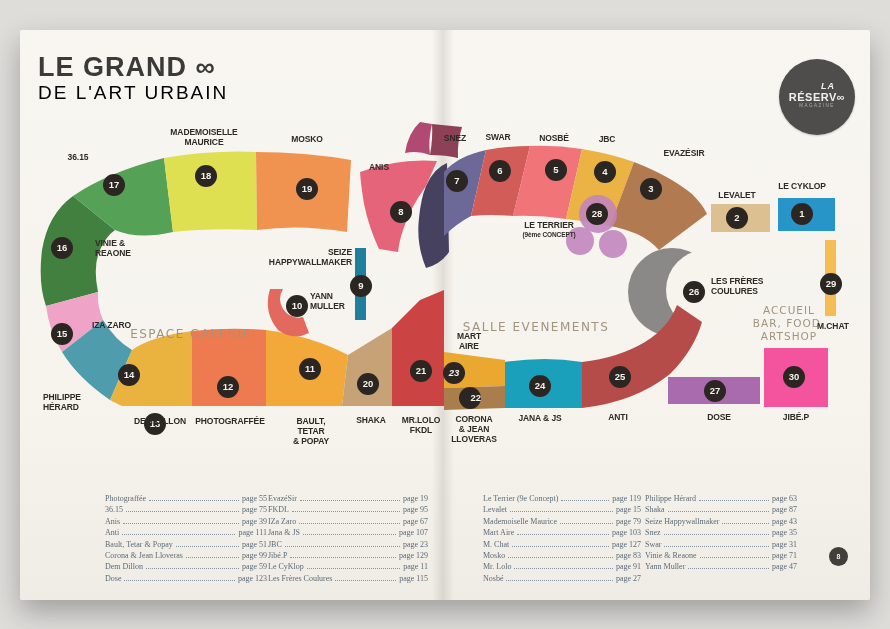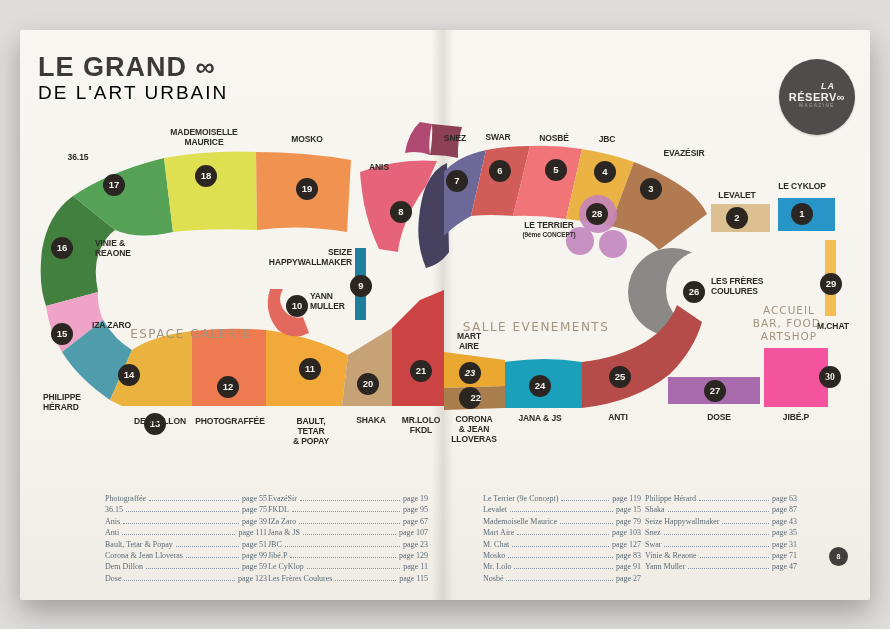--- a/index.html
+++ b/index.html
@@ -121,28 +121,28 @@
   <div class="badge" style="left:144px;top:377px;margin-top:36px;">13</div>
   <div class="badge" style="left:78px;top:364px;margin-left:40px;">14</div>
   <div class="badge" style="left:51px;top:323px;">15</div>
   <div class="badge" style="left:51px;top:237px;">16</div>
   <div class="badge" style="left:103px;top:174px;">17</div>
   <div class="badge" style="left:195px;top:165px;">18</div>
   <div class="badge" style="left:296px;top:178px;">19</div>
   <div class="badge" style="left:357px;top:373px;">20</div>
   <div class="badge" style="left:410px;top:360px;">21</div>
   <div class="badge" style="left:459px;top:387px;text-align:right;">22</div>
-  <div class="badge" style="left:459px;top:362px;font-style:italic;">23</div>
+  <div class="badge" style="left:443px;top:362px;font-style:italic;">23</div>
   <div class="badge" style="left:529px;top:375px;">24</div>
   <div class="badge" style="left:609px;top:366px;">25</div>
   <div class="badge" style="left:683px;top:281px;">26</div>
   <div class="badge" style="left:704px;top:380px;">27</div>
   <div class="badge" style="left:586px;top:203px;">28</div>
   <div class="badge" style="left:820px;top:273px;">29</div>
-  <div class="badge" style="left:819px;top:366px;font-family:Liberation Serif, serif;">30</div>
+  <div class="badge" style="left:783px;top:366px;">30</div>
 
   <div class="mlabel ctr" style="left:78px;top:152px;">36.15</div>
   <div class="mlabel ctr" style="left:204px;top:127px;">MADEMOISELLE
 MAURICE</div>
   <div class="mlabel ctr" style="left:307px;top:134px;">MOSKO</div>
   <div class="mlabel ctr" style="left:379px;top:162px;">ANIS</div>
   <div class="mlabel" style="left:95px;top:238px;">VINIE &amp;
 REAONE</div>
   <div class="mlabel" style="left:92px;top:320px;">IZA ZARO</div>
   <div class="mlabel" style="left:43px;top:392px;">PHILIPPE

